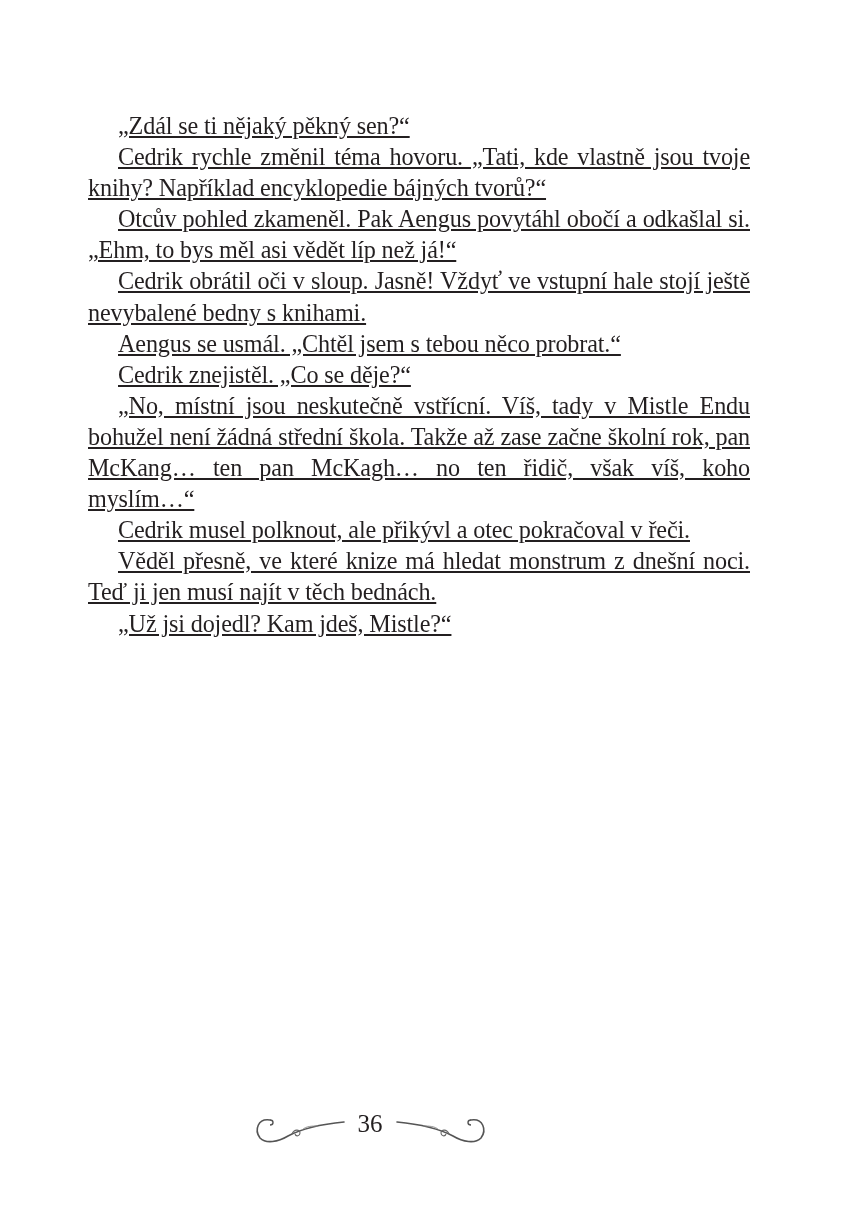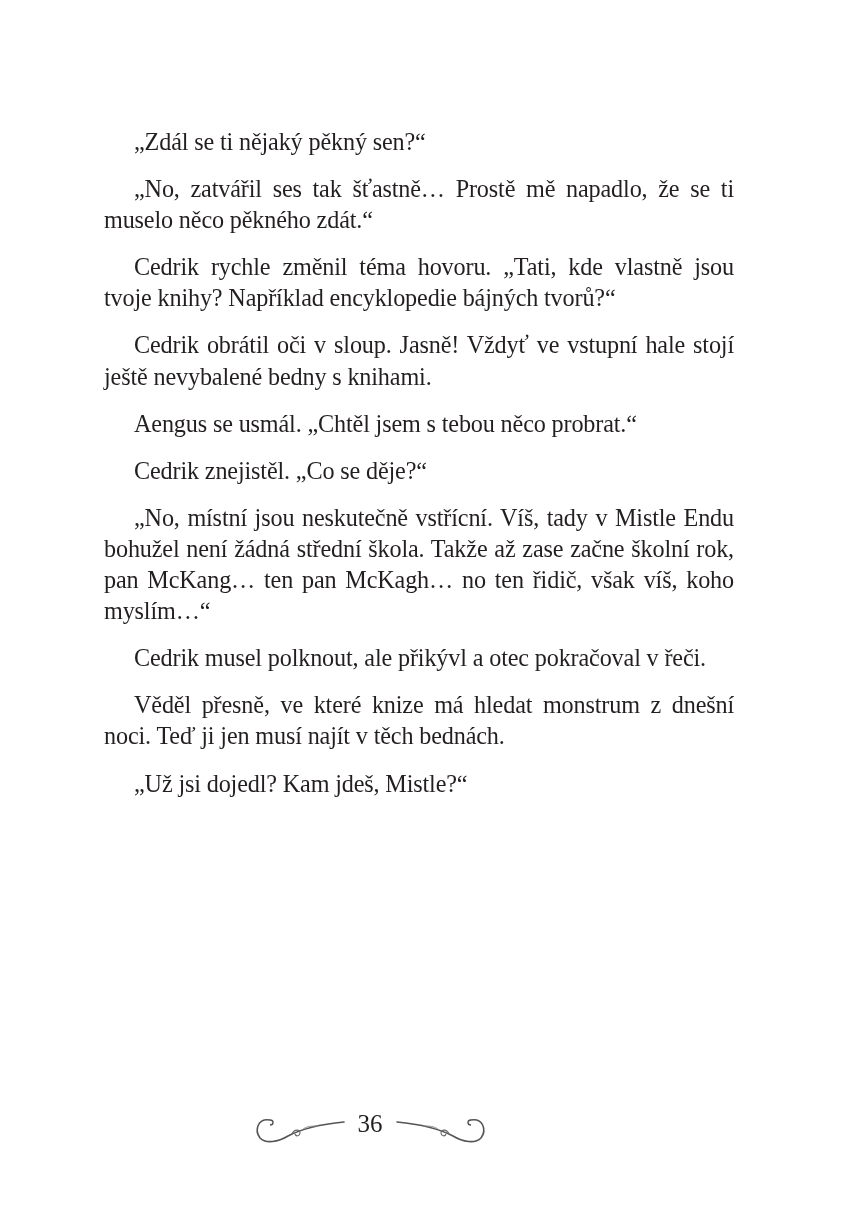--- a/index.html
+++ b/index.html
@@ -25,24 +25,25 @@
       left: 88px;
       top: 110px;
       width: 662px;
       font-family: "Liberation Serif", "DejaVu Serif", serif;
       font-size: 24.2px;
       line-height: 31.1px;
       color: #231f20;
       letter-spacing: -0.15px;
     }
     .para {
-      margin: 16px;
+      margin: 0;
       text-indent: 30px;
       text-align: justify;
       hyphens: none;
+      text-decoration: underline;
     }
     .footer {
       position: absolute;
       left: 0;
       top: 1106px;
       width: 740px;
       height: 44px;
       display: flex;
       justify-content: center;
       align-items: center;
@@ -60,22 +61,22 @@
       position: relative;
       top: -4px;
     }
   </style>
 </head>
 <body>
 
 <div class="page">
   <div class="text-block">
     <p class="para">„Zdál se ti nějaký pěkný sen?“</p>
-    <p class="para">„No, zatvářil ses tak šťastně… Prostě mě napadlo, že se ti muselo něco pěkného zdát.“</p>
     <p class="para">Cedrik rychle změnil téma hovoru. „Tati, kde vlastně jsou tvoje knihy? Například encyklopedie bájných tvorů?“</p>
+    <p class="para">Otcův pohled zkameněl. Pak Aengus povytáhl obočí a odkašlal si. „Ehm, to bys měl asi vědět líp než já!“</p>
     <p class="para">Cedrik obrátil oči v sloup. Jasně! Vždyť ve vstupní hale stojí ještě nevybalené bedny s knihami.</p>
     <p class="para">Aengus se usmál. „Chtěl jsem s tebou něco probrat.“</p>
     <p class="para">Cedrik znejistěl. „Co se děje?“</p>
     <p class="para">„No, místní jsou neskutečně vstřícní. Víš, tady v Mistle Endu bohužel není žádná střední škola. Takže až zase začne školní rok, pan McKang… ten pan McKagh… no ten řidič, však víš, koho myslím…“</p>
     <p class="para">Cedrik musel polknout, ale přikývl a otec pokračoval v řeči.</p>
     <p class="para">Věděl přesně, ve které knize má hledat monstrum z dnešní noci. Teď ji jen musí najít v těch bednách.</p>
     <p class="para">„Už jsi dojedl? Kam jdeš, Mistle?“</p>
   </div>
 
   <div class="footer">

